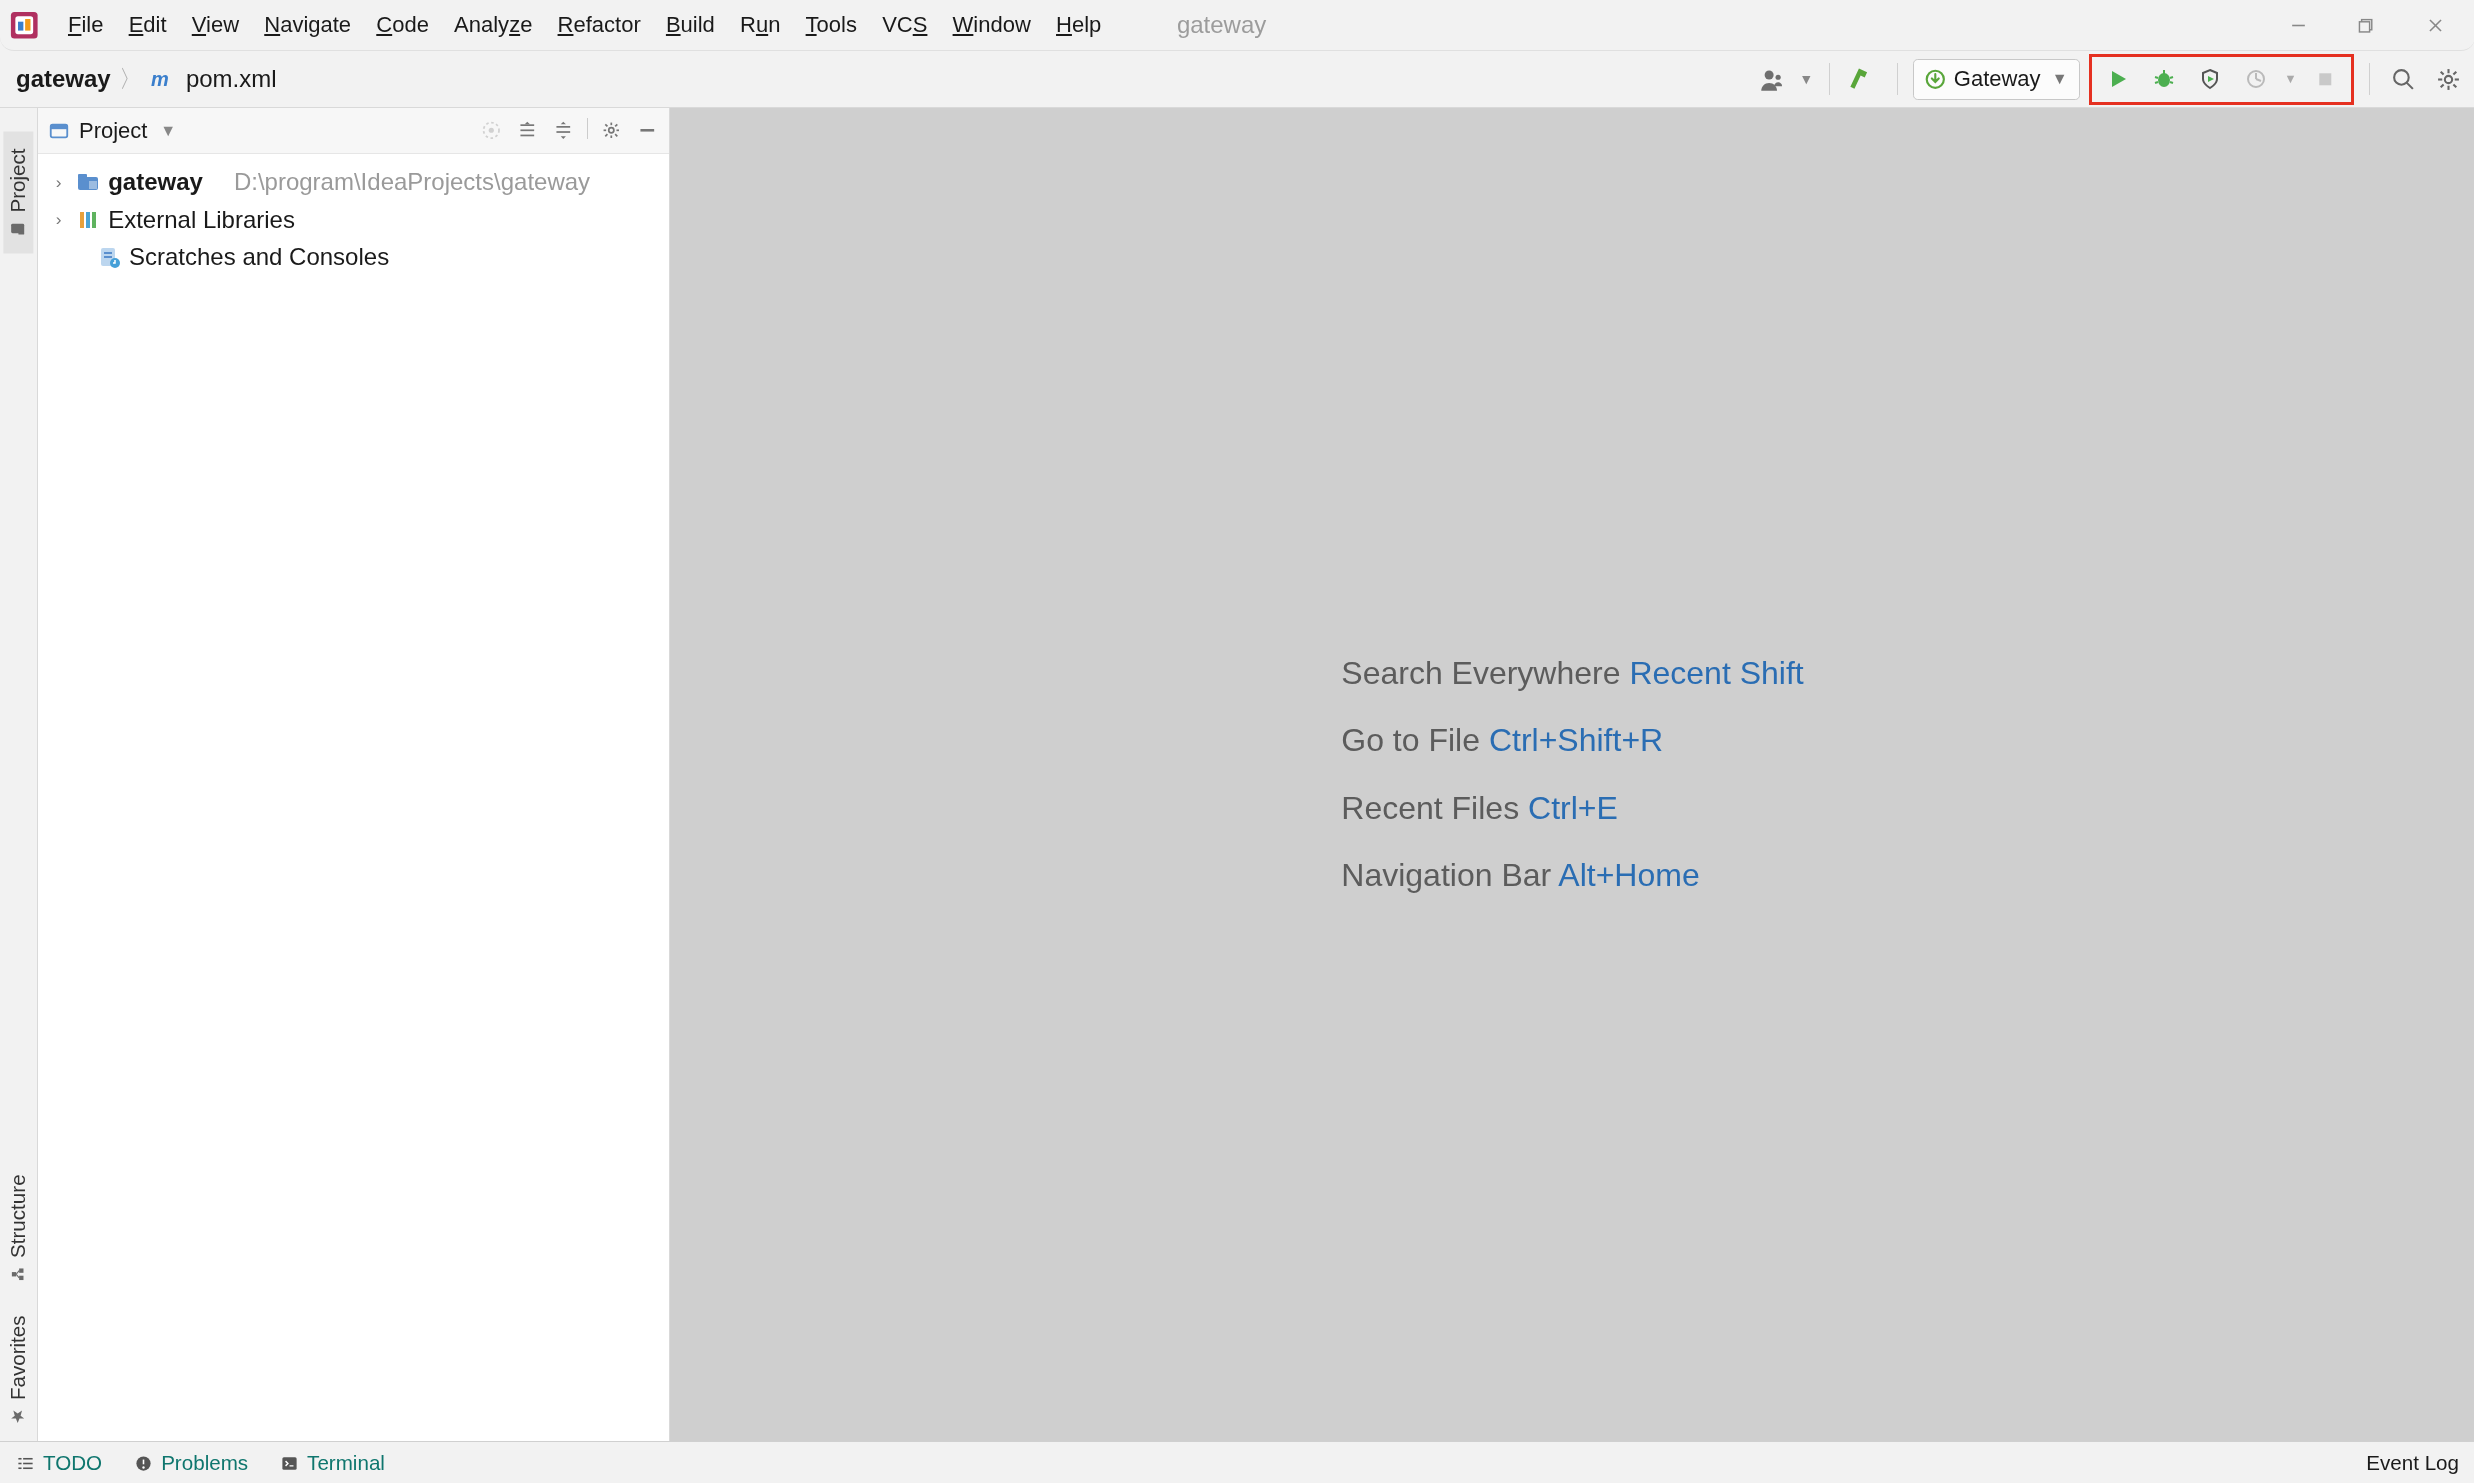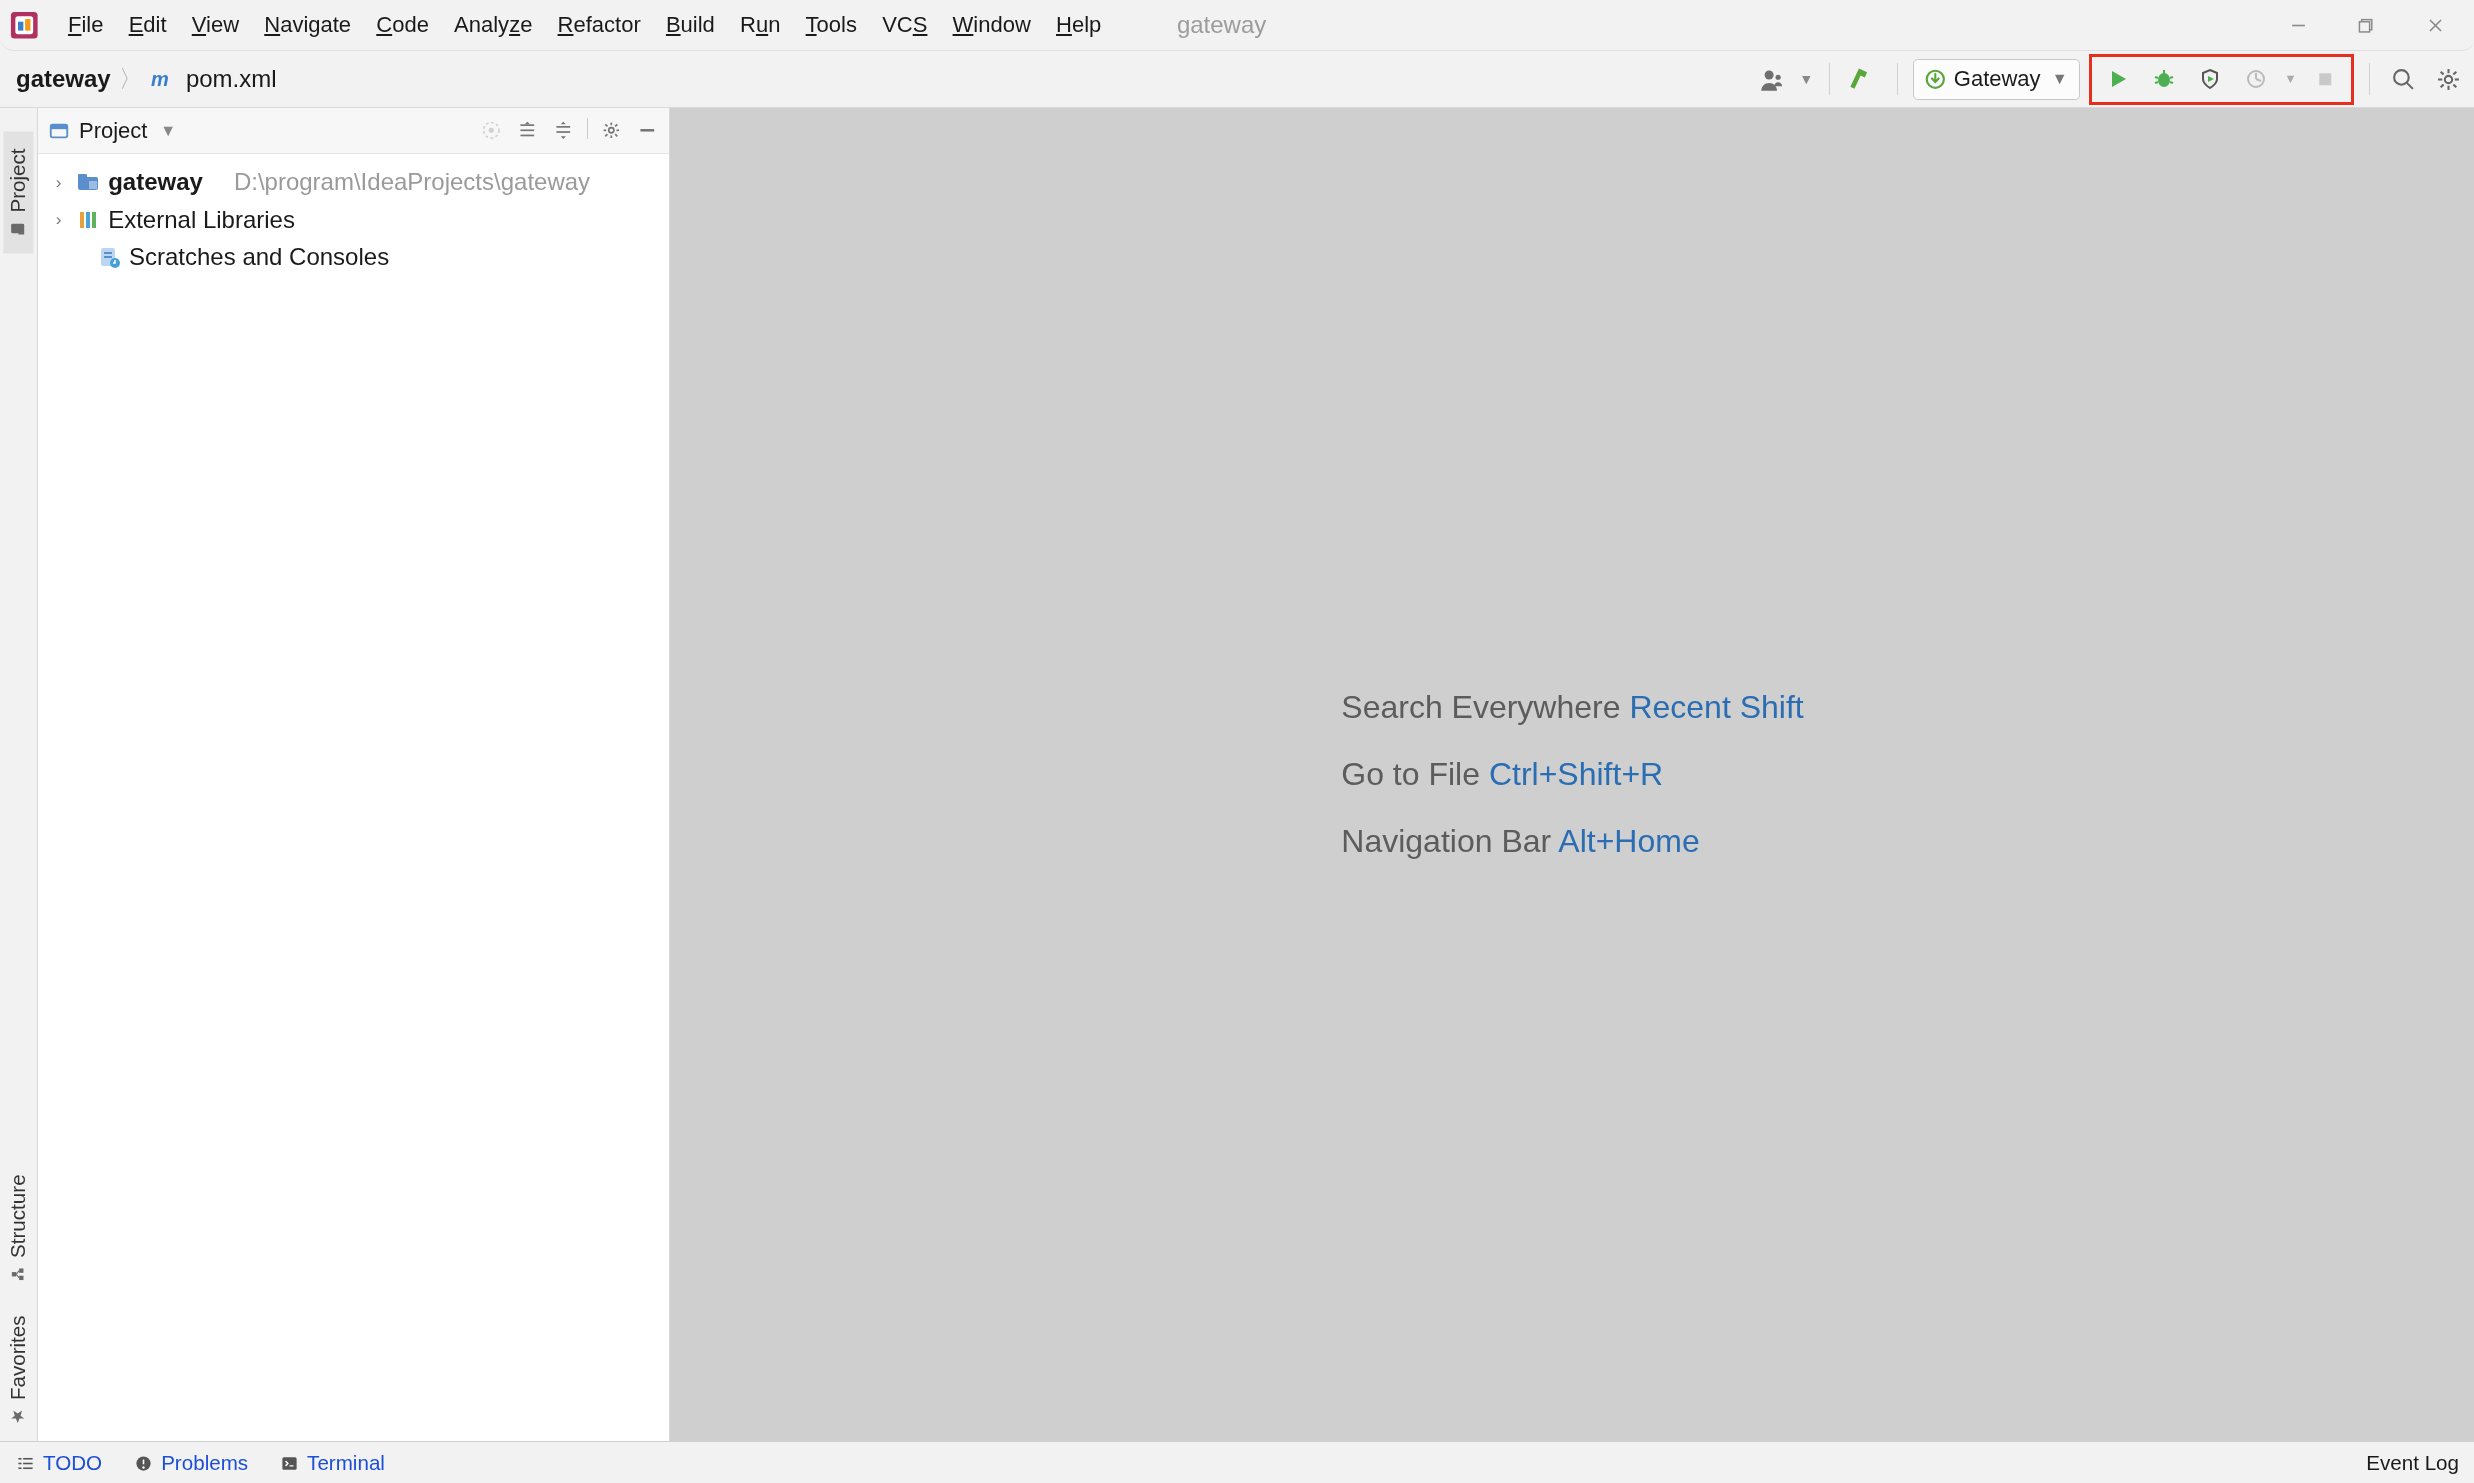--- a/index.html
+++ b/index.html
@@ -202,21 +202,21 @@
     height: 43px;
     border-top: 0.8px solid #d0d0d0;
     background: #f2f2f2;
     display: flex; align-items: center;
     padding: 0 16px;
     font-size: 20.6px;
     gap: 32px;
   }
   .bottombar .btab {
     display:flex; align-items:center; gap:8px; cursor:pointer;
-    color:#1d4ed8;
+    color:#0f766e;
   }
   .bottombar .btab .bicon { width:19px; height:19px; display:flex; }
   .bottombar .right { margin-left:auto; display:flex; align-items:center; gap:8px; cursor:pointer;}
 </style>
 </head>
 <body>
 
 <div class="menubar">
   <span class="app-icon">
     <svg viewBox="0 0 32 32">
@@ -489,20 +489,21 @@
         </span>
         <span>Scratches and Consoles</span>
       </div>
     </div>
   </div>
 
   <div class="editor-area">
     <div class="hints">
       <div><span>Search Everywhere</span> <span class="kbd">Recent Shift</span></div>
       <div><span>Go to File</span> <span class="kbd">Ctrl+Shift+R</span></div>
+      <div><span>Recent Files</span> <span class="kbd">Ctrl+E</span></div>
       <div><span>Navigation Bar</span> <span class="kbd">Alt+Home</span></div>
     </div>
   </div>
 </div>
 
 <div class="bottombar">
   <div class="btab">
     <span class="bicon">
       <svg viewBox="0 0 24 24">
           <line x1="3" y1="6" x2="7" y2="6" stroke="#555" stroke-width="2"></line>

